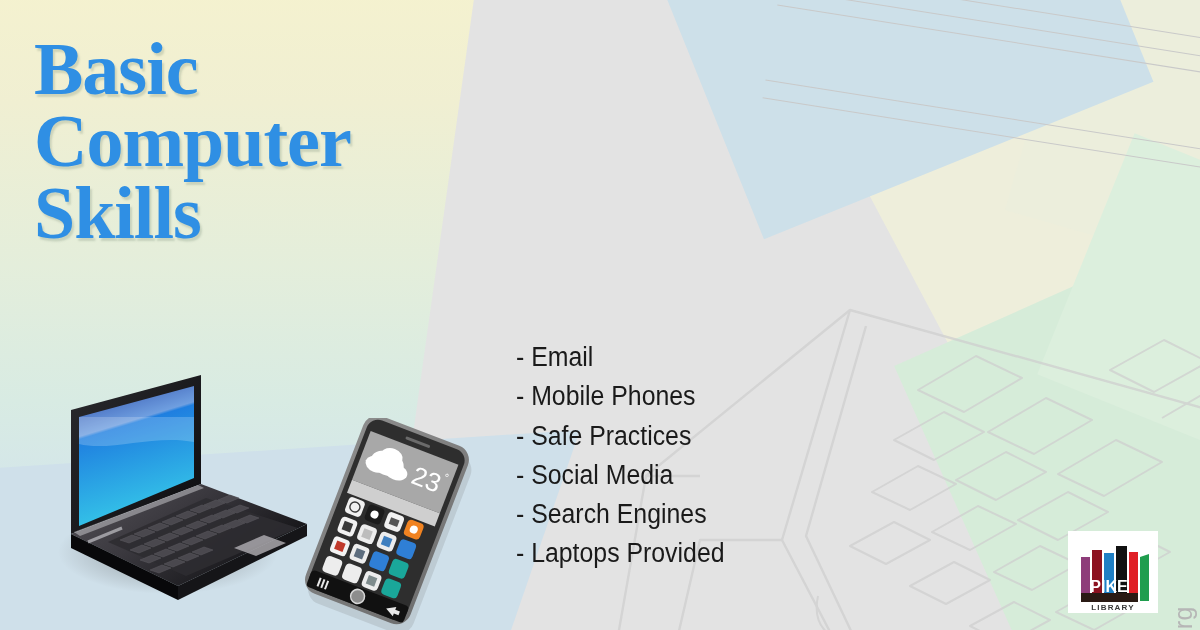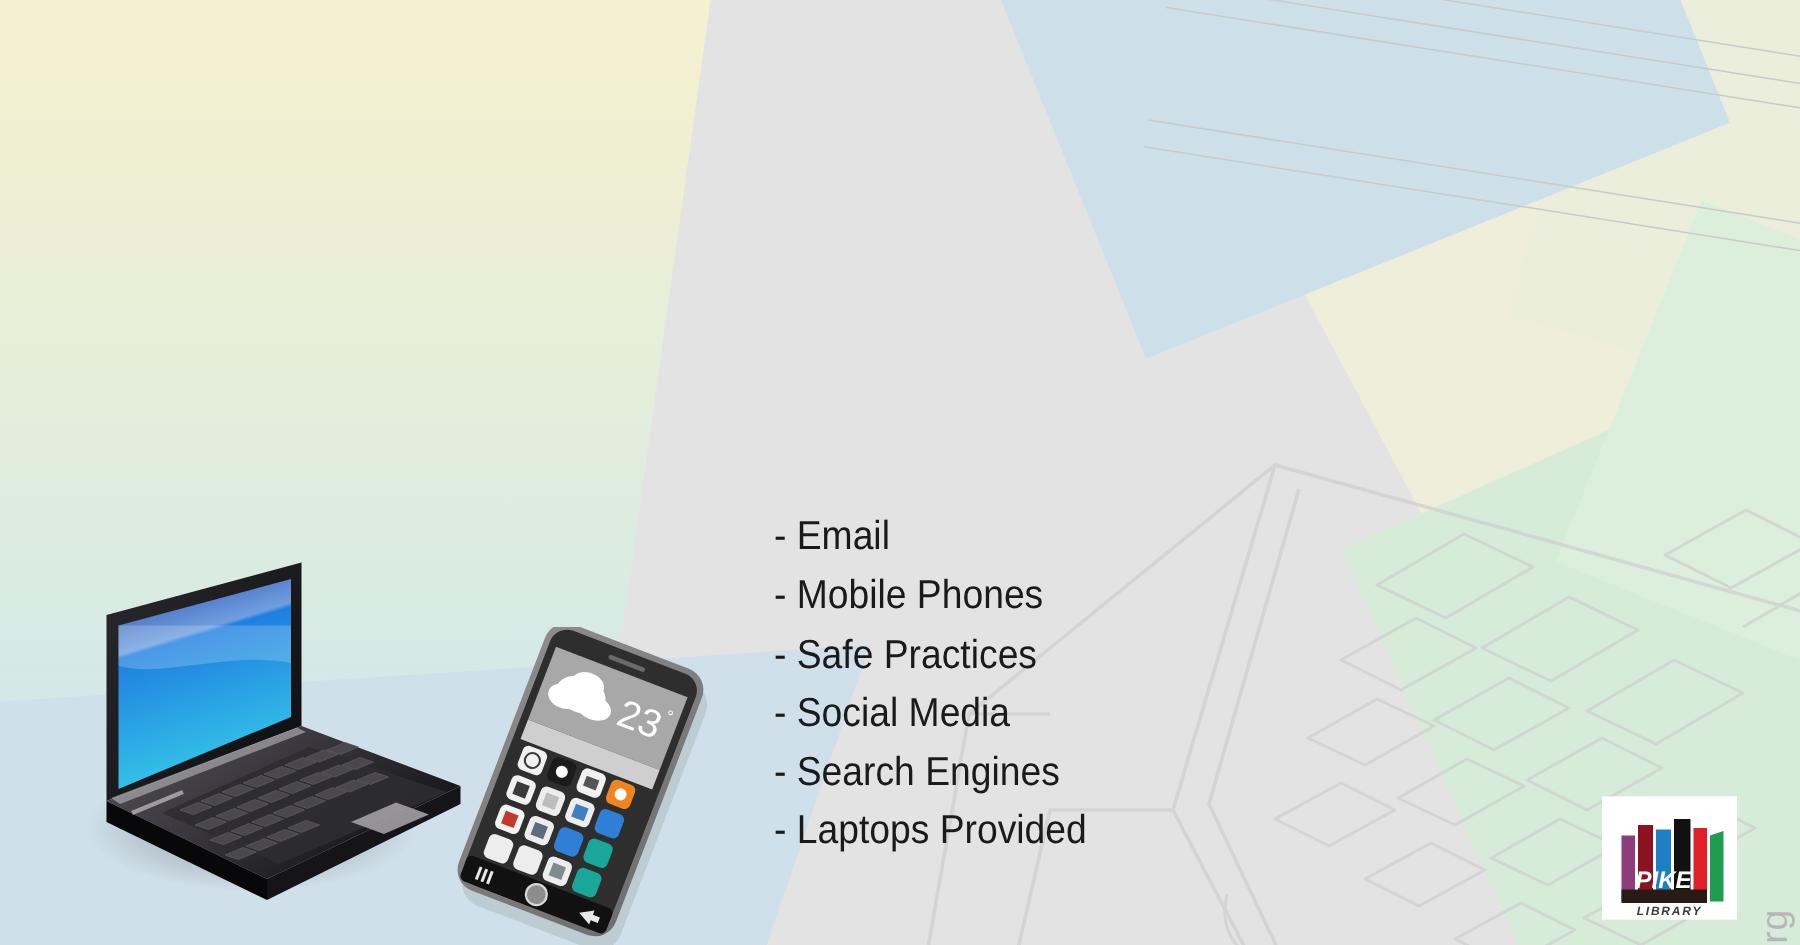--- a/index.html
+++ b/index.html
@@ -160,21 +160,21 @@
     color: #b6b6b6;
     letter-spacing: .5px;
     white-space: nowrap;
   }
 
   
   .logo-box {
     position: absolute; left: 1068px; top: 531px;
     width: 90px; height: 82px;
     background: #ffffff;
-    display: flex; align-items: center; justify-content: center; font-style: italic;
+    display: flex; align-items: center; justify-content: center;
   }
 
   
   .laptop-art { position: absolute; left: 48px; top: 372px; width: 290px; height: 240px; }
   .phone-art  { position: absolute; left: 290px; top: 418px; width: 210px; height: 212px; }
 </style>
 </head>
 <body>
 
 <div id="poster">
@@ -220,20 +220,25 @@
           <path d="M360 346 l44 -24 36 18 -44 24 z"></path>
           <path d="M420 386 l44 -24 36 18 -44 24 z"></path>
           <path d="M560 130 l54 -30 44 22 -54 30 z"></path>
           <path d="M612 178 l48 -28"></path>
           <path d="M268 356 q-6 28 14 40 l60 30"></path>
         </g>
       </g>
     </svg>
   </div>
 
+  <div class="title-block">
+    <div class="title-line">Basic</div>
+    <div class="title-line">Computer</div>
+    <div class="title-line">Skills</div>
+  </div>
 
 
   <ul class="bullets">
     <li>- Email</li>
     <li>- Mobile Phones</li>
     <li>- Safe Practices</li>
     <li>- Social Media</li>
     <li>- Search Engines</li>
     <li>- Laptops Provided</li>
   </ul>

